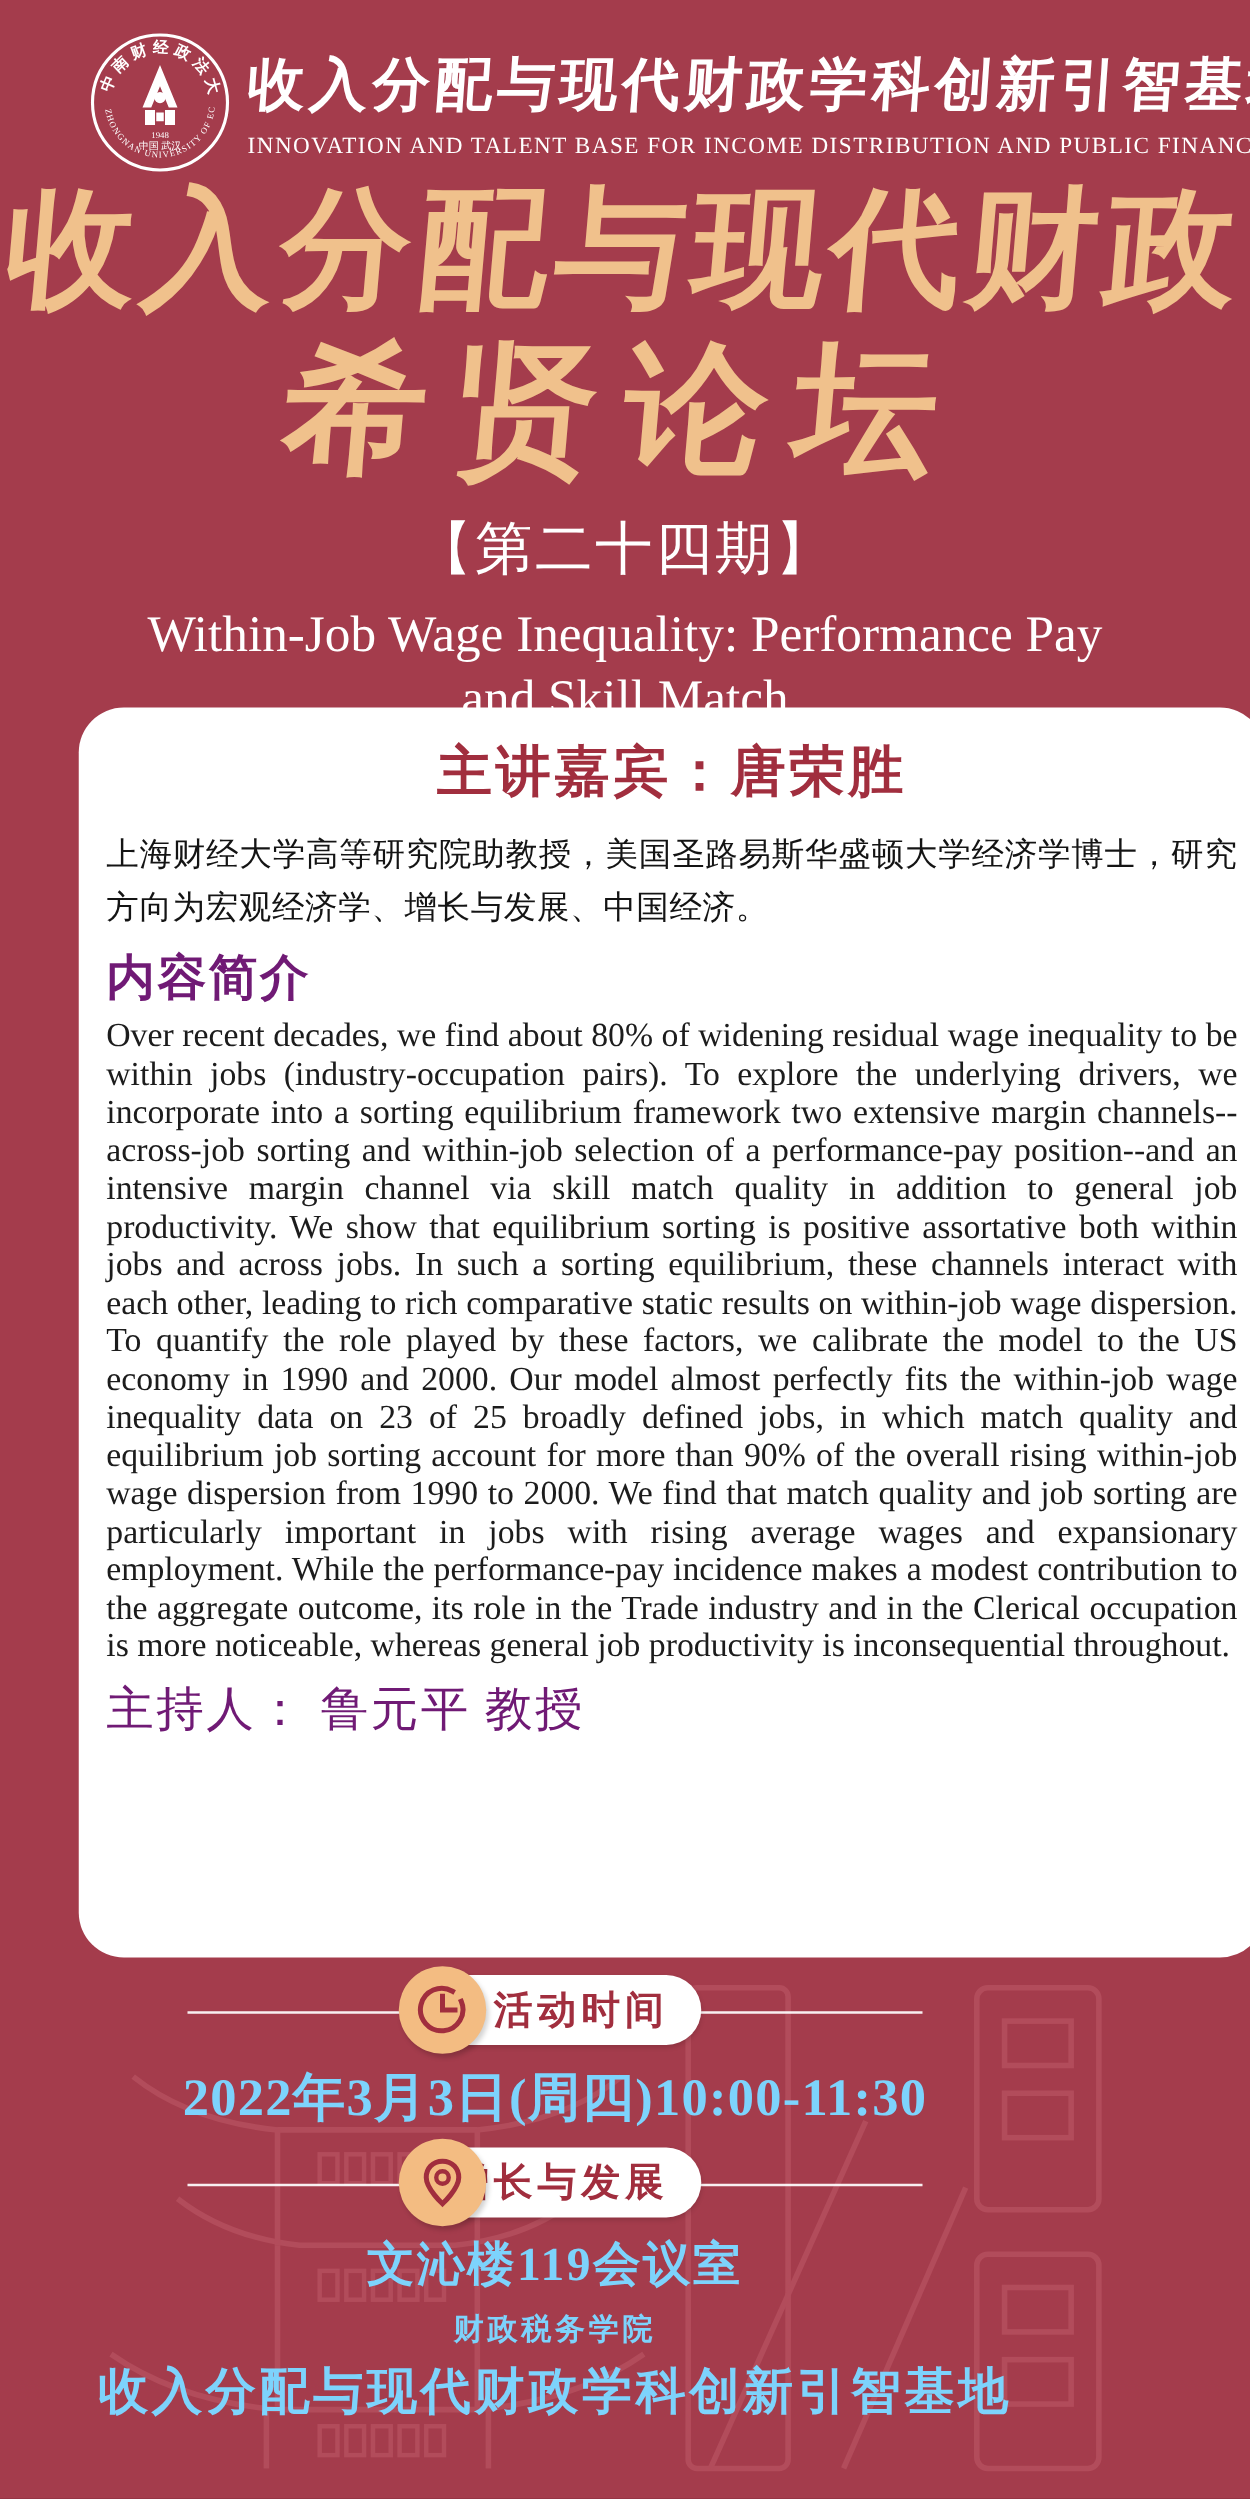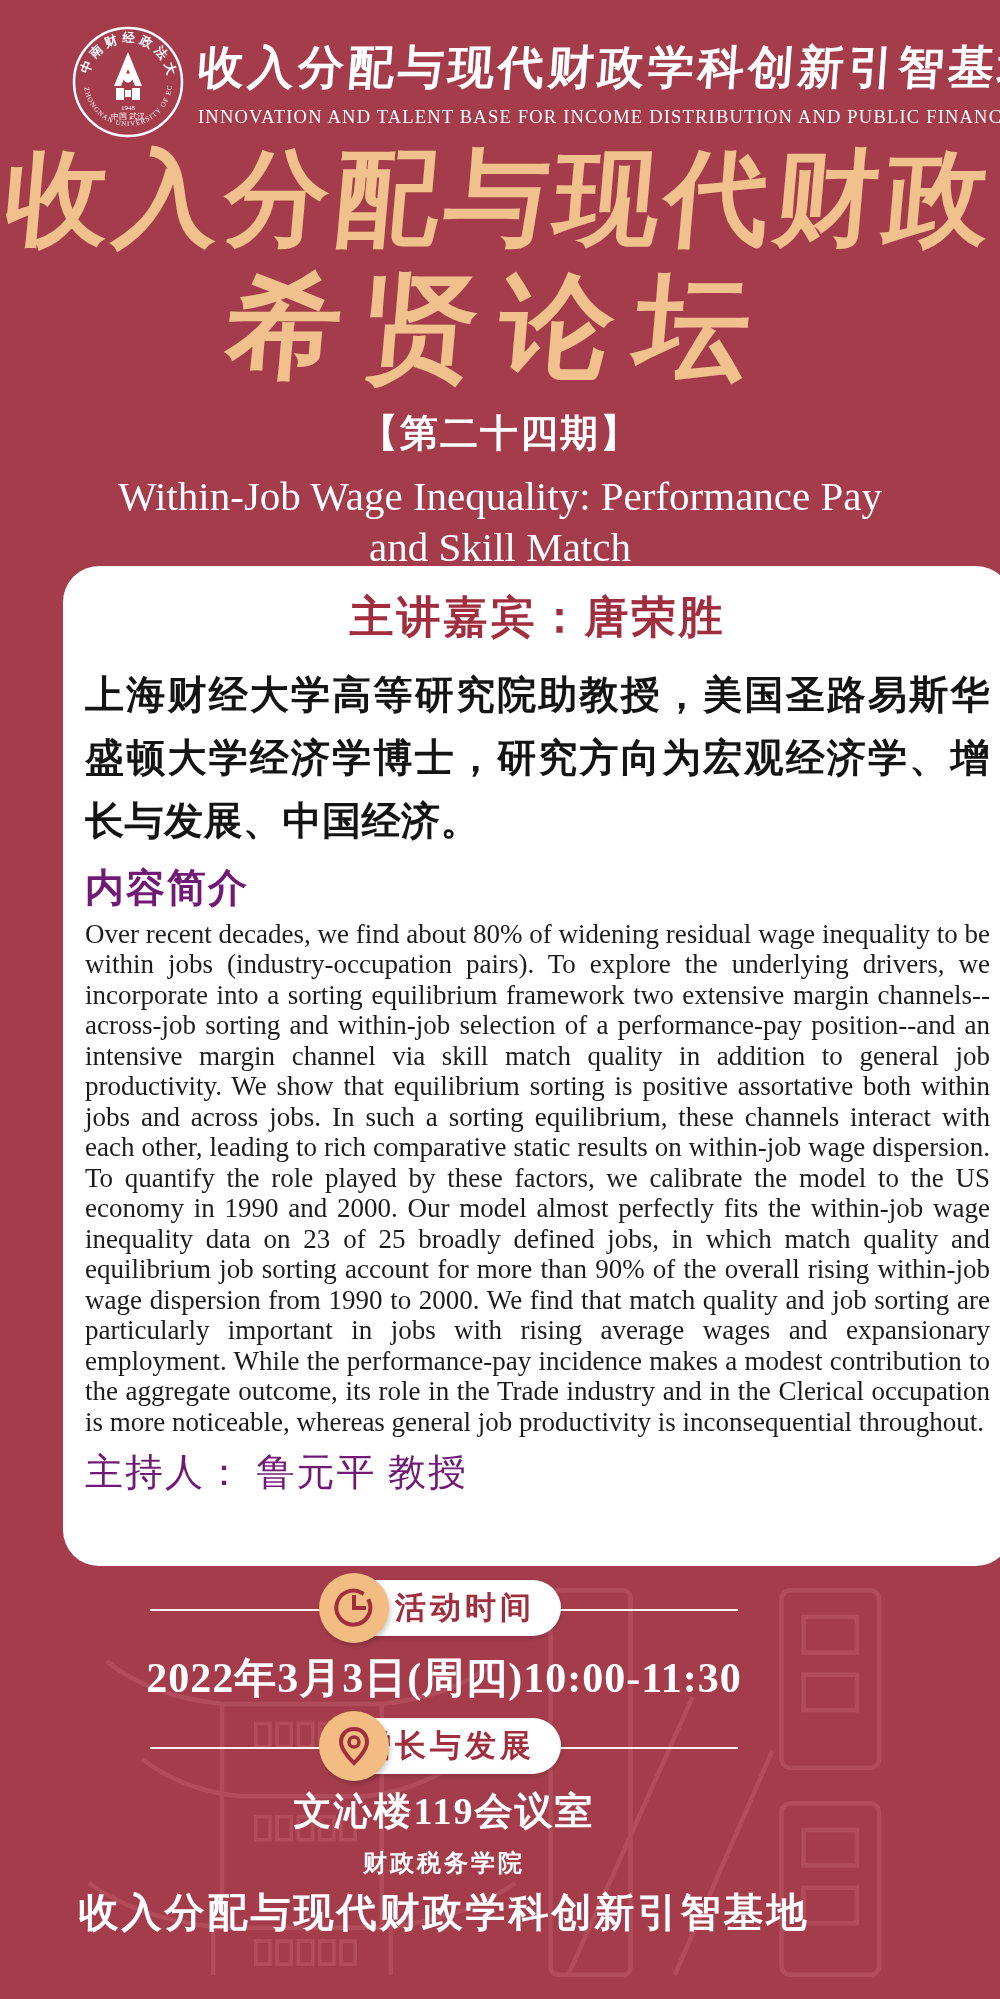--- a/index.html
+++ b/index.html
@@ -20,34 +20,34 @@
   .base-en {
     margin-top:8px; font-size:18.5px; letter-spacing:1.2px; white-space:nowrap;
     font-family:"Liberation Serif", serif;
   }
 
   
   .title-block { position:absolute; top:136px; left:0; width:100%; text-align:center; color:#fff; }
   .callig { color:#f0c18c; font-weight:bold; font-family:"DejaVu Serif", serif; transform:skewX(-5deg); }
   .callig-1 { font-size:104px; line-height:1.2; letter-spacing:6px; }
   .callig-2 { font-size:114px; line-height:1.15; letter-spacing:22px; }
-  .issue { margin-top:16px; font-size:38px; font-weight:bold; letter-spacing:2px; }
+  .issue { margin-top:16px; font-size:46px; font-weight:normal; letter-spacing:2px; }
   .talk-title { margin-top:12px; font-size:41px; font-weight:normal; line-height:1.25; }
 
   
   .card {
     position:absolute; left:63px; top:566px; width:949px; height:1000px;
     background:#ffffff; border-radius:36px; padding:22px 22px 16px 22px;
   }
   .speaker-heading {
     text-align:center; color:#a12e3e; font-size:44px; font-weight:bold; letter-spacing:3px;
   }
   .speaker-bio {
-    margin-top:16px; font-size:39px; line-height:1.62; color:#141414;
-    text-align:justify; letter-spacing:0.5px;font-weight:bold;
+    margin-top:16px; font-size:26px; line-height:1.62; color:#141414;
+    text-align:justify; letter-spacing:0.5px;
   }
   .abstract-heading { margin-top:8px; color:#701a75; font-size:39px; font-weight:bold; letter-spacing:2px; }
   .abstract {
     margin-top:4px; font-size:27px; line-height:1.13; color:#1c1c1c;
     text-align:justify; font-family:"Liberation Serif", serif;
   }
   .host-line { margin-top:10px; color:#701a75; font-size:38px; font-weight:normal; letter-spacing:2px; }
 
   
   .bottom { position:absolute; top:1566px; left:0; width:888px; height:433px; }
@@ -65,21 +65,21 @@
     position:relative; z-index:2; width:234px; height:56px; background:#fff;
     border-radius:30px; display:flex; align-items:center; justify-content:flex-end;
     padding-right:26px; box-shadow:0 2px 4px rgba(0,0,0,0.15);
   }
   .badge-circle {
     position:absolute; left:-8px; top:-7px; width:70px; height:70px; border-radius:50%;
     background:#f3bc82; display:flex; align-items:center; justify-content:center;
     box-shadow:2px 3px 4px rgba(0,0,0,0.18);
   }
   .badge-label { color:#a12e3e; font-size:31px; font-weight:bold; letter-spacing:4px; }
-  .detail-text { color:#ffffff; font-weight:bold; text-align:center; }
+  .detail-text { color:#7dd3fc; font-weight:bold; text-align:center; }
   .d-date { margin-top:10px; font-size:42px; letter-spacing:1px; }
   .d-loc  { margin-top:8px;  font-size:38px; letter-spacing:2px; }
   .d-org1 { margin-top:10px; font-size:24px; letter-spacing:3px; }
   .d-org2 { margin-top:6px;  font-size:40px; letter-spacing:3px; }
   .mt14 { margin-top:14px; } .mt12 { margin-top:12px; }
 </style>
 </head>
 <body>
 
 <div class="page">

